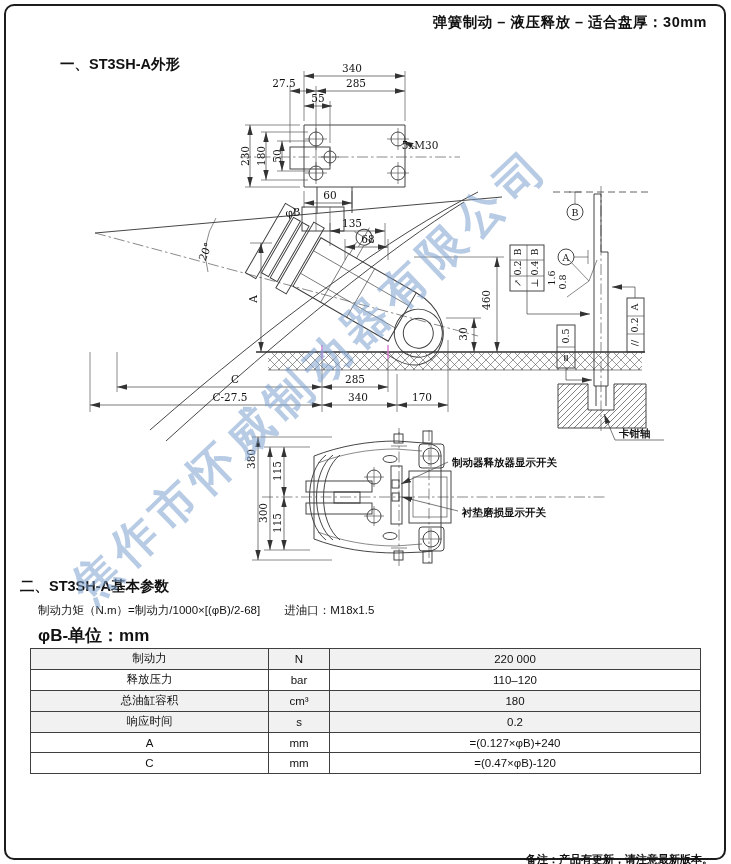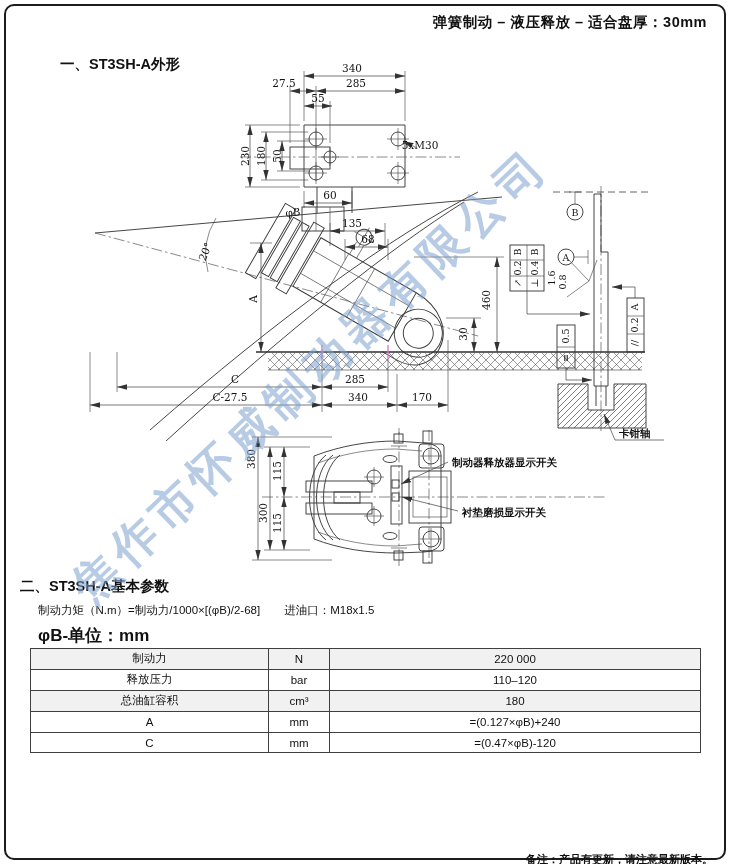--- a/index.html
+++ b/index.html
@@ -271,20 +271,25 @@
     <tr>
       <td>释放压力</td>
       <td>bar</td>
       <td>110–120</td>
     </tr>
     <tr class="shaded">
       <td>总油缸容积</td>
       <td>cm³</td>
       <td>180</td>
     </tr>
+    <tr class="shaded">
+      <td>响应时间</td>
+      <td>s</td>
+      <td>0.2</td>
+    </tr>
     <tr>
       <td>A</td>
       <td>mm</td>
       <td>=(0.127×φB)+240</td>
     </tr>
     <tr>
       <td>C</td>
       <td>mm</td>
       <td>=(0.47×φB)-120</td>
     </tr>

